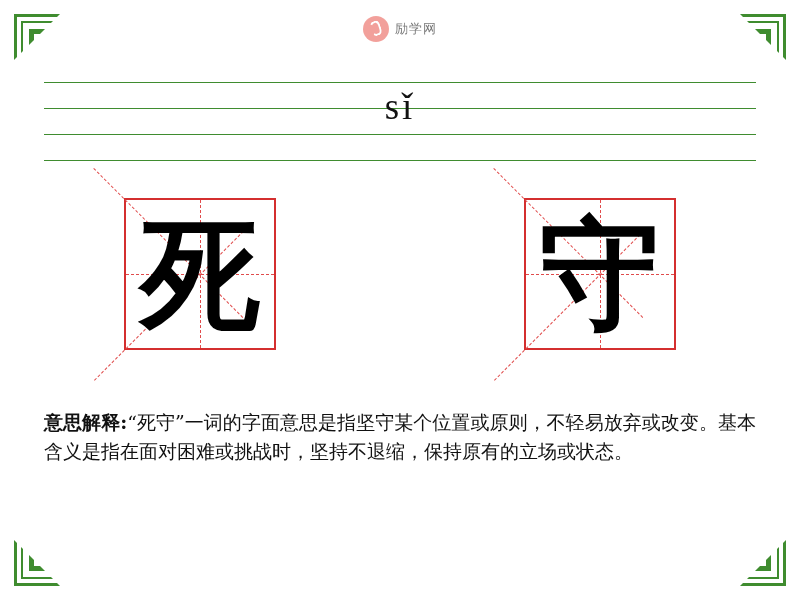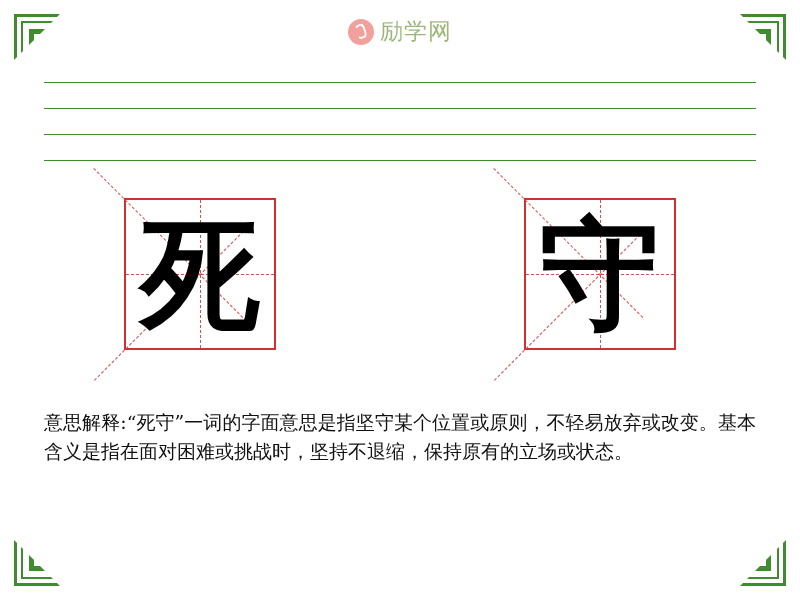--- a/index.html
+++ b/index.html
@@ -70,22 +70,22 @@
     top: 5px;
     width: 11px;
     height: 15px;
     border: 2.5px solid #ffffff;
     border-radius: 60% 40% 45% 55%;
     border-left-color: transparent;
     transform: rotate(-18deg);
     box-sizing: border-box;
   }
   .logo-text {
-    font-size: 23px;
-    color: #4d7c0f;
+    font-size: 13px;
+    color: #000000;
     font-family: "Liberation Sans", sans-serif;
     letter-spacing: 1px;
   }
 
   
   .staff {
     position: absolute;
     left: 44px;
     right: 44px;
     top: 82px;
@@ -189,21 +189,21 @@
     left: 44px;
     right: 44px;
     top: 408px;
     font-size: 19px;
     line-height: 1.55;
     color: #111111;
     font-family: "DejaVu Serif", serif;
     text-align: justify;
   }
   .explain .label {
-    font-weight: normal;
+    font-weight: bold;
   }
 </style>
 </head>
 <body>
 
 <div class="corner corner-tl">
   <span class="outer"></span>
   <span class="mid"></span>
   <span class="inner"></span>
 </div>
@@ -227,20 +227,21 @@
   <span class="logo-mark"></span>
   <span class="logo-text">励学网</span>
 </div>
 
 <div class="staff">
   <span class="line l1"></span>
   <span class="line l2"></span>
   <span class="line l3"></span>
   <span class="line l4"></span>
   <div class="pinyin-row">
+    <div class="pinyin-cell">sǐ</div>
   </div>
 </div>
 
 <div class="chars">
   <div class="char-cell">
     <div class="mizige">
       <span class="h"></span>
       <span class="v"></span>
       <span class="d d1"></span>
       <span class="d d2"></span>

